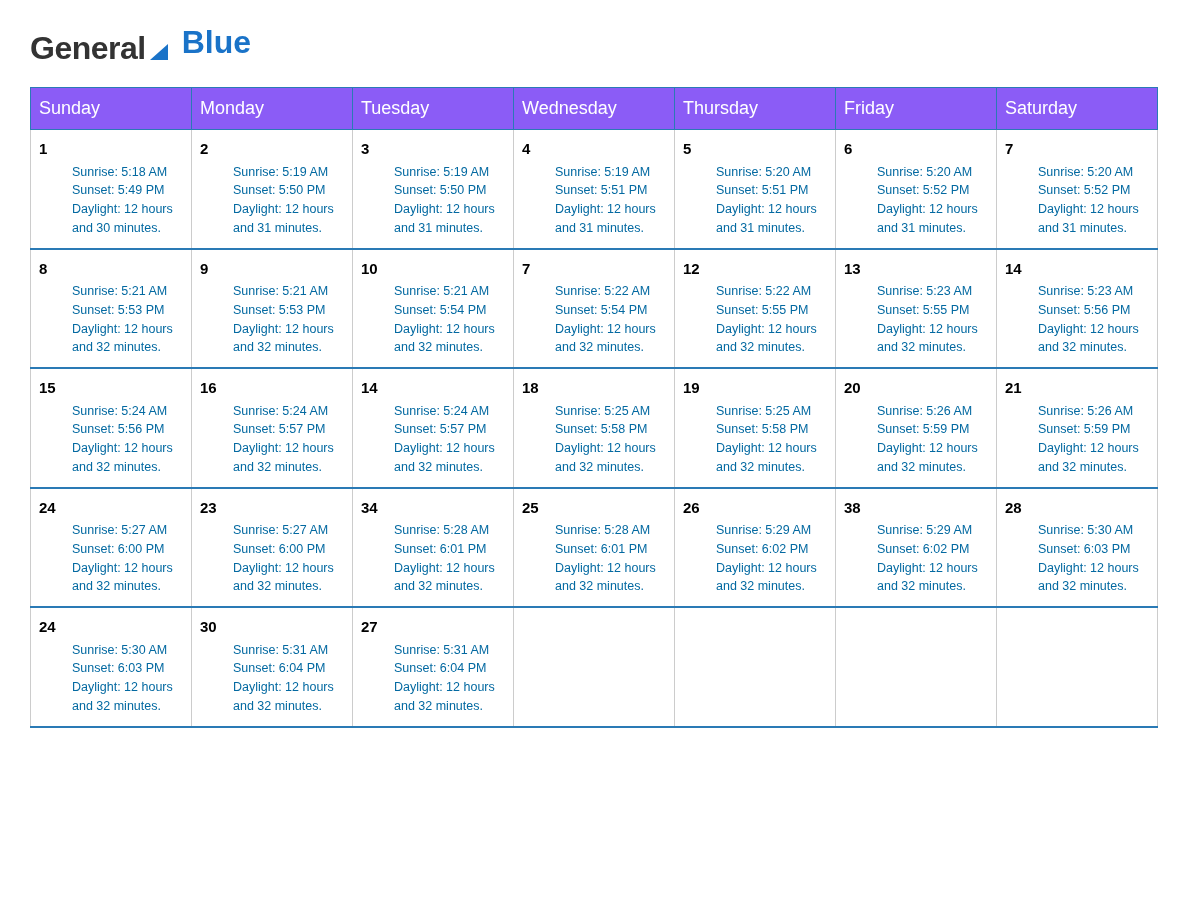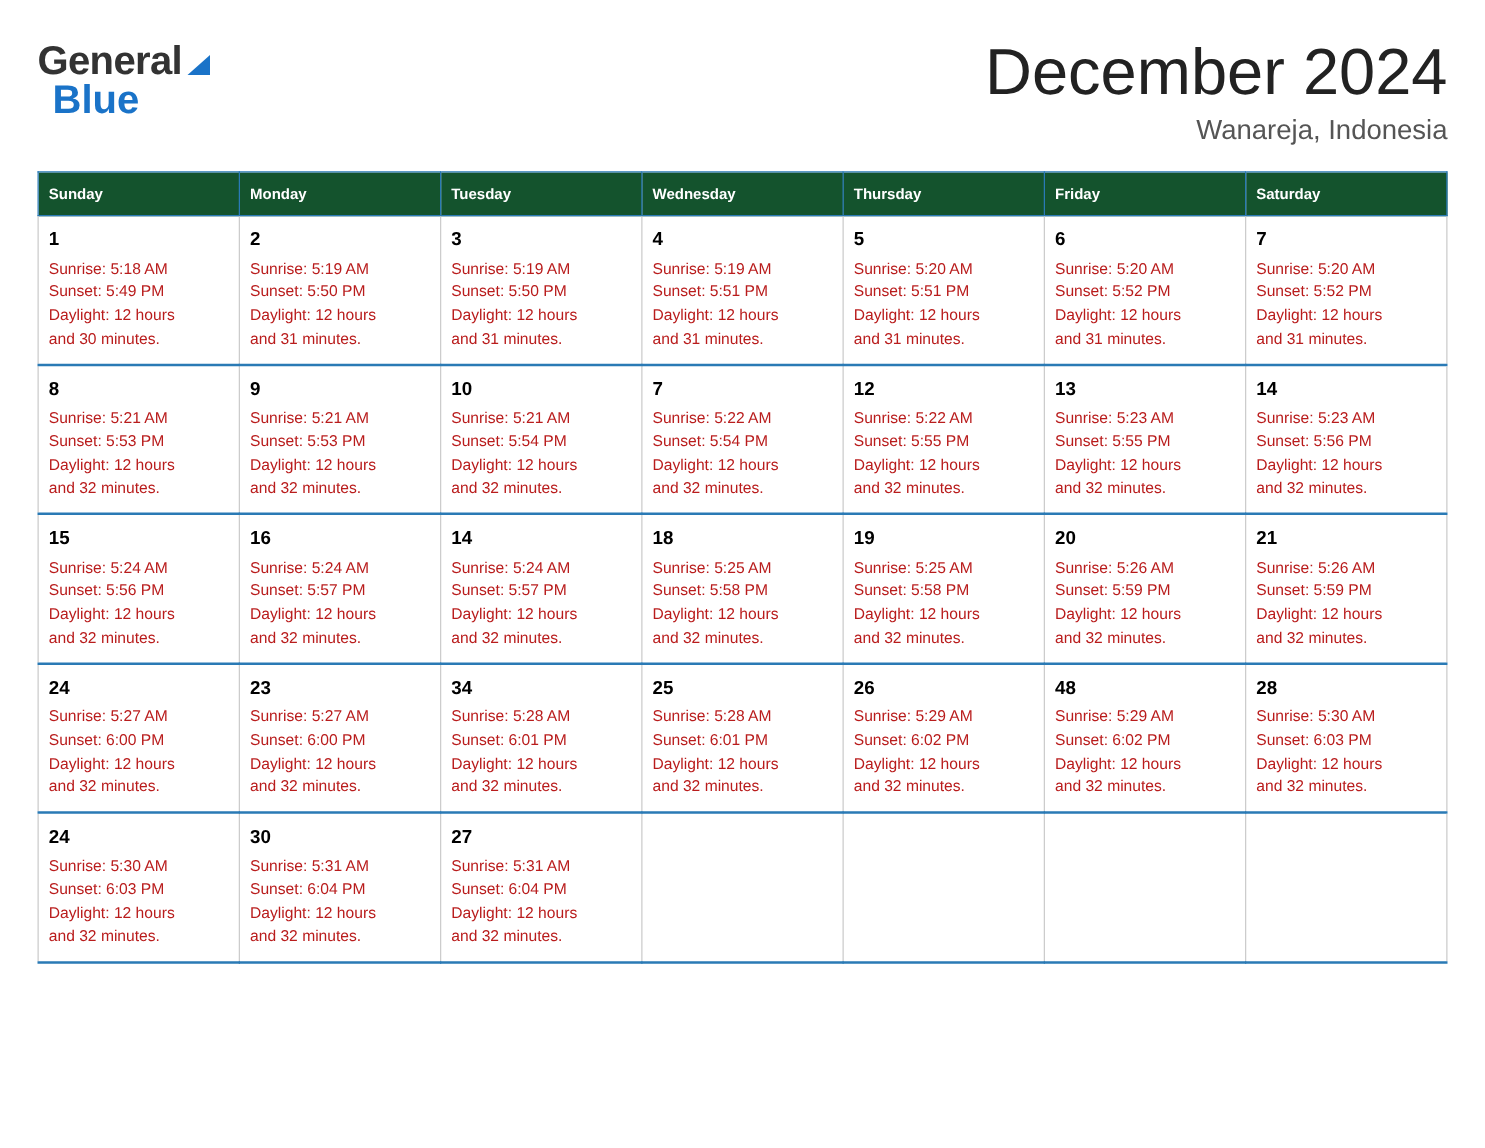--- a/index.html
+++ b/index.html
@@ -11,21 +11,21 @@
       min-height: 918px;
     }
     .header {
       display: flex;
       justify-content: space-between;
       align-items: flex-start;
       margin-bottom: 20px;
     }
     .logo {
       display: flex;
-      flex-direction: column;
+      flex-direction: row;
       align-items: flex-start;
       text-align: right;
     }
     .title-block {
       text-align: right;
     }
     .month-year {
       font-size: 52px;
       font-weight: normal;
       color: #222;
@@ -35,45 +35,46 @@
       font-size: 22px;
       color: #555;
       margin-top: 4px;
     }
     table {
       width: 100%;
       border-collapse: collapse;
       font-size: 13.5px;
     }
     thead tr th {
-      background-color: #14532d;
+      background-color: #8b5cf6;
       color: #fff;
       padding: 10px 8px;
       text-align: left;
-      font-size: 12px;
-      font-weight: bold;
+      font-size: 18px;
+      font-weight: normal;
       border: 1px solid #2a7ab5;
     }
     tbody tr td {
       vertical-align: top;
       padding: 8px 8px 10px 8px;
       border: 1px solid #ccc;
       width: 14.28%;
       min-height: 100px;
       line-height: 1.5;
     }
     tbody tr td .day-num {
       font-size: 15px;
       font-weight: bold;
       display: block;
       margin-bottom: 2px;
     }
     tbody tr td .day-info {
       font-size: 12.5px;
-      color: #b91c1c;
+      color: #0369a1;
+      margin-left: 33px;
     }
     tbody tr {
       border-bottom: 2px solid #2a7ab5;
     }
     .logo-general {
       font-size: 30px;
       font-weight: bold;
       color: #333;
     }
   </style>
@@ -83,24 +84,20 @@
 <div class="header">
   <div class="logo">
     <div style="display:flex; align-items:center;">
       <span class="logo-general" style="font-size:32px; font-weight:bold; color:#333; letter-spacing:-0.5px;">General</span>
 
       <svg width="22" height="22" viewBox="0 0 22 22" style="margin-left:2px; margin-bottom:-4px;">
         <polygon points="2,20 20,20 20,4" fill="#1a73c8"></polygon>
       </svg>
     </div>
     <div style="font-size:32px; font-weight:bold; color:#1a73c8; margin-top:-6px; margin-left:12px;">Blue</div>
-  </div>
-  <div class="title-block">
-    <div class="month-year">December 2024</div>
-    <div class="location">Wanareja, Indonesia</div>
   </div>
 </div>
 
 <table>
   <thead>
     <tr>
     <th>Sunday</th>
         <th>Monday</th>
         <th>Tuesday</th>
         <th>Wednesday</th>
@@ -215,21 +212,21 @@
         </td>
         <td>
           <span class="day-num">25</span>
           <div class="day-info">Sunrise: 5:28 AM<br>Sunset: 6:01 PM<br>Daylight: 12 hours<br>and 32 minutes.</div>
         </td>
         <td>
           <span class="day-num">26</span>
           <div class="day-info">Sunrise: 5:29 AM<br>Sunset: 6:02 PM<br>Daylight: 12 hours<br>and 32 minutes.</div>
         </td>
         <td>
-          <span class="day-num">48</span>
+          <span class="day-num">38</span>
           <div class="day-info">Sunrise: 5:29 AM<br>Sunset: 6:02 PM<br>Daylight: 12 hours<br>and 32 minutes.</div>
         </td>
         <td>
           <span class="day-num">28</span>
           <div class="day-info">Sunrise: 5:30 AM<br>Sunset: 6:03 PM<br>Daylight: 12 hours<br>and 32 minutes.</div>
         </td>
       </tr>
       <tr>
         <td>
           <span class="day-num">24</span>

